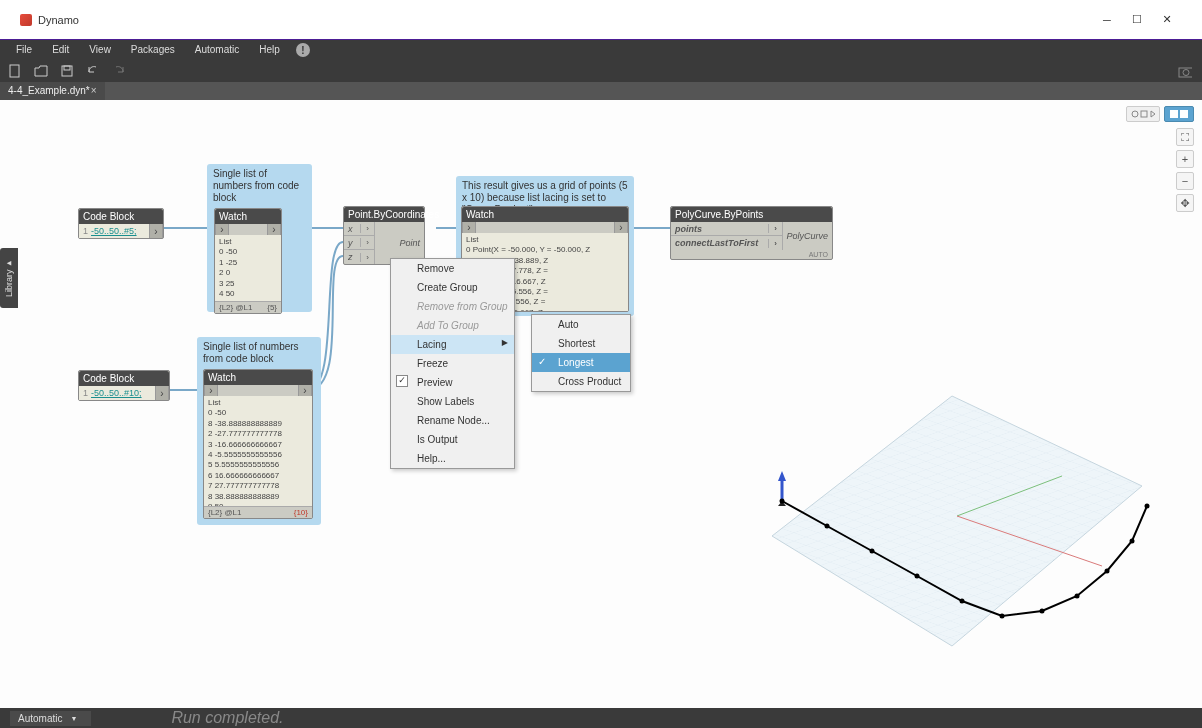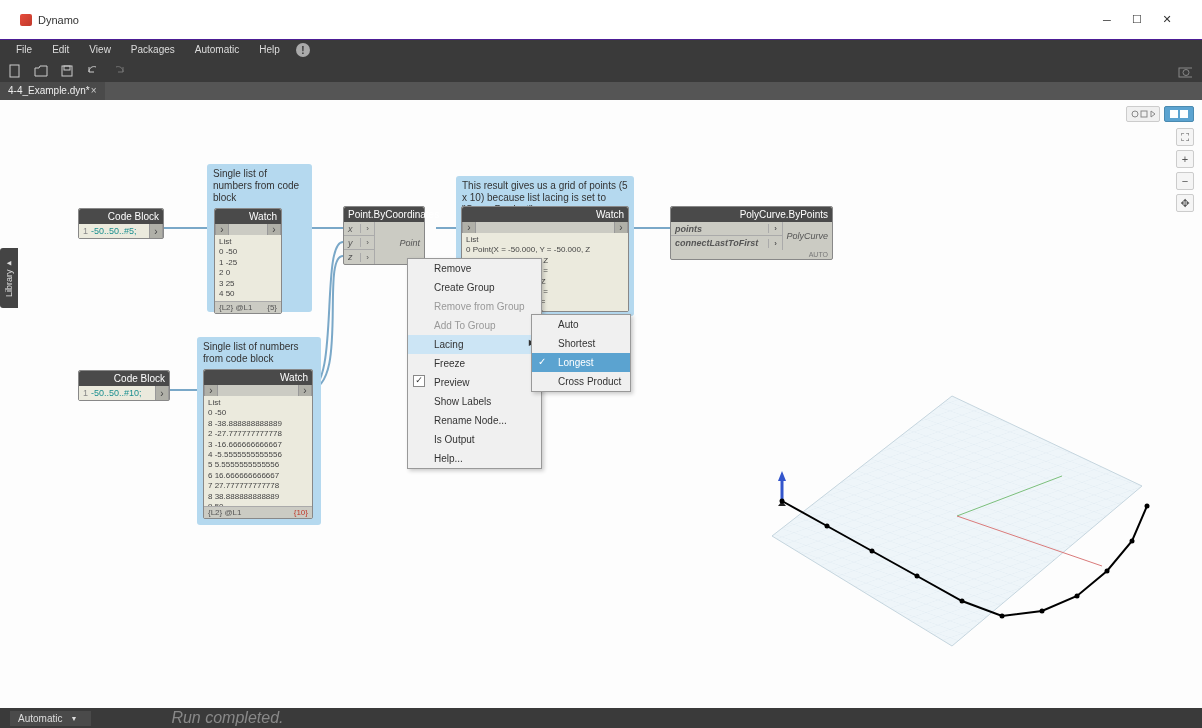--- a/index.html
+++ b/index.html
@@ -27,38 +27,38 @@
 .tri-box { height: 16px; padding: 0 4px; background: #f0f0f0; border: 1px solid #ccc; border-radius: 2px; display: flex; align-items: center; justify-content: center; gap: 2px; }
 .tri-box.active { background: #5ba3d0; border-color: #4a8ab0; }
 .statusbar { position: absolute; bottom: 0; left: 0; right: 0; height: 20px; background: #3a3a3a; display: flex; align-items: center; padding: 0 10px; gap: 20px; }
 .statusbar .runmode { background: #4a4a4a; color: #ddd; font-size: 10px; padding: 2px 14px 2px 8px; display:flex; align-items:center; gap:8px; }
 .statusbar .rc { color: #888; font-size: 16px; font-style: italic; margin-left: 60px; }
 
 
 .group-box { position: absolute; background: #b5d9ef; border-radius: 3px; }
 .group-title { font-size: 10px; color: #333; padding: 4px 6px; line-height: 1.2; }
 .node { position: absolute; background: #cbcbc3; border: 1px solid #888; border-radius: 2px; font-size: 10px; }
-.node-header { background: #4a4a4a; color: #fff; text-align: right; font-size: 10px; padding: 2px 4px; border-radius: 2px 2px 0 0; }
+.node-header { background: #4a4a4a; color: #fff; text-align: left; font-size: 10px; padding: 2px 4px; border-radius: 2px 2px 0 0; }
 .node-body { display: flex; }
 .port { width: 14px; background: #b0b0a8; display: flex; align-items: center; justify-content: center; font-size: 10px; color: #444; border-left:1px solid #999; border-right:1px solid #999;}
 .codeblock-content { background:#ebeadd; flex:1; font-family: Consolas, monospace; font-size: 9px; padding: 2px 4px; display:flex;}
 .codeblock-content .ln { color:#888; margin-right:3px;}
-.syntax-num { color:#1a8f8f; }
+.syntax-num { color:#1a8f8f;text-decoration:underline; }
 .watch-list { background:#ebeadd; font-family: Consolas, monospace; font-size: 8px; padding: 2px 4px; line-height: 1.3; color:#444; max-height: 110px; overflow: hidden;}
 .watch-footer { background:#cbcbc3; font-size:8px; color:#555; padding:1px 4px; display:flex; justify-content:space-between; font-family:Consolas,monospace; border-top:1px solid #aaa;}
 .input-row { display:flex; border-bottom:1px solid #aaa; height:14px; align-items:center;}
 .input-row .lbl { flex:1; font-size:9px; font-style:italic; padding-left:4px; color:#555;}
 .input-row .chev { width:14px; text-align:center; font-size:8px; color:#555; border-left:1px solid #aaa;}
 .output-col { width:50px; display:flex; flex-direction:column; }
 .output-row { flex:1; display:flex; align-items:center; justify-content:flex-end; font-size:9px; font-style:italic; color:#555; padding-right:4px; border-left:1px solid #aaa;}
 
 
 .context-menu { position:absolute; background:#f0f0f0; border:1px solid #999; font-size:10px; box-shadow: 2px 2px 4px rgba(0,0,0,0.2); }
 .cm-item { padding:3px 20px 3px 26px; color:#333; position:relative; line-height:1.3; white-space:nowrap;}
-.cm-item.disabled { color:#999; }
+.cm-item.disabled { color:#999;font-style:italic; }
 .cm-item.highlight { background:#5ba3d0; color:#fff; }
 .cm-item.highlight-light { background:#cce5f5; }
 .cm-check { position:absolute; left:6px; top:2px; color:#333; font-size:10px;}
 .cm-arrow { position:absolute; right:6px; top:3px; font-size:8px; }
 .cm-checkbox { position:absolute; left:5px; top:2px; width:12px; height:12px; border:1px solid #888; background:#fff; display:flex; align-items:center; justify-content:center; font-size:9px; color:#333;}
 
 
 svg.wires { position:absolute; left:0; top:0; width:100%; height:100%; pointer-events:none; }
 
 
@@ -303,21 +303,21 @@
             <div class="chev">›</div>
           </div>
       </div>
       <div class="output-col">
           <div class="output-row">PolyCurve</div>
         </div>
     </div>
     <div style="text-align:right; font-size:7px; color:#777; padding:1px 4px;">AUTO</div>
   </div>
 
-  <div class="context-menu" style="left:407px; top:158px; width:135px;">
+  <div class="context-menu" style="left:390px; top:158px; width:125px;">
     <div class="cm-item">Remove</div>
     <div class="cm-item">Create Group</div>
     <div class="cm-item disabled">Remove from Group</div>
     <div class="cm-item disabled">Add To Group</div>
     <div class="cm-item highlight-light"><span>Lacing</span><span class="cm-arrow">▶</span></div>
     <div class="cm-item">Freeze</div>
     <div class="cm-item"><span class="cm-checkbox">✓</span><span>Preview</span></div>
     <div class="cm-item">Show Labels</div>
     <div class="cm-item">Rename Node...</div>
     <div class="cm-item">Is Output</div>

